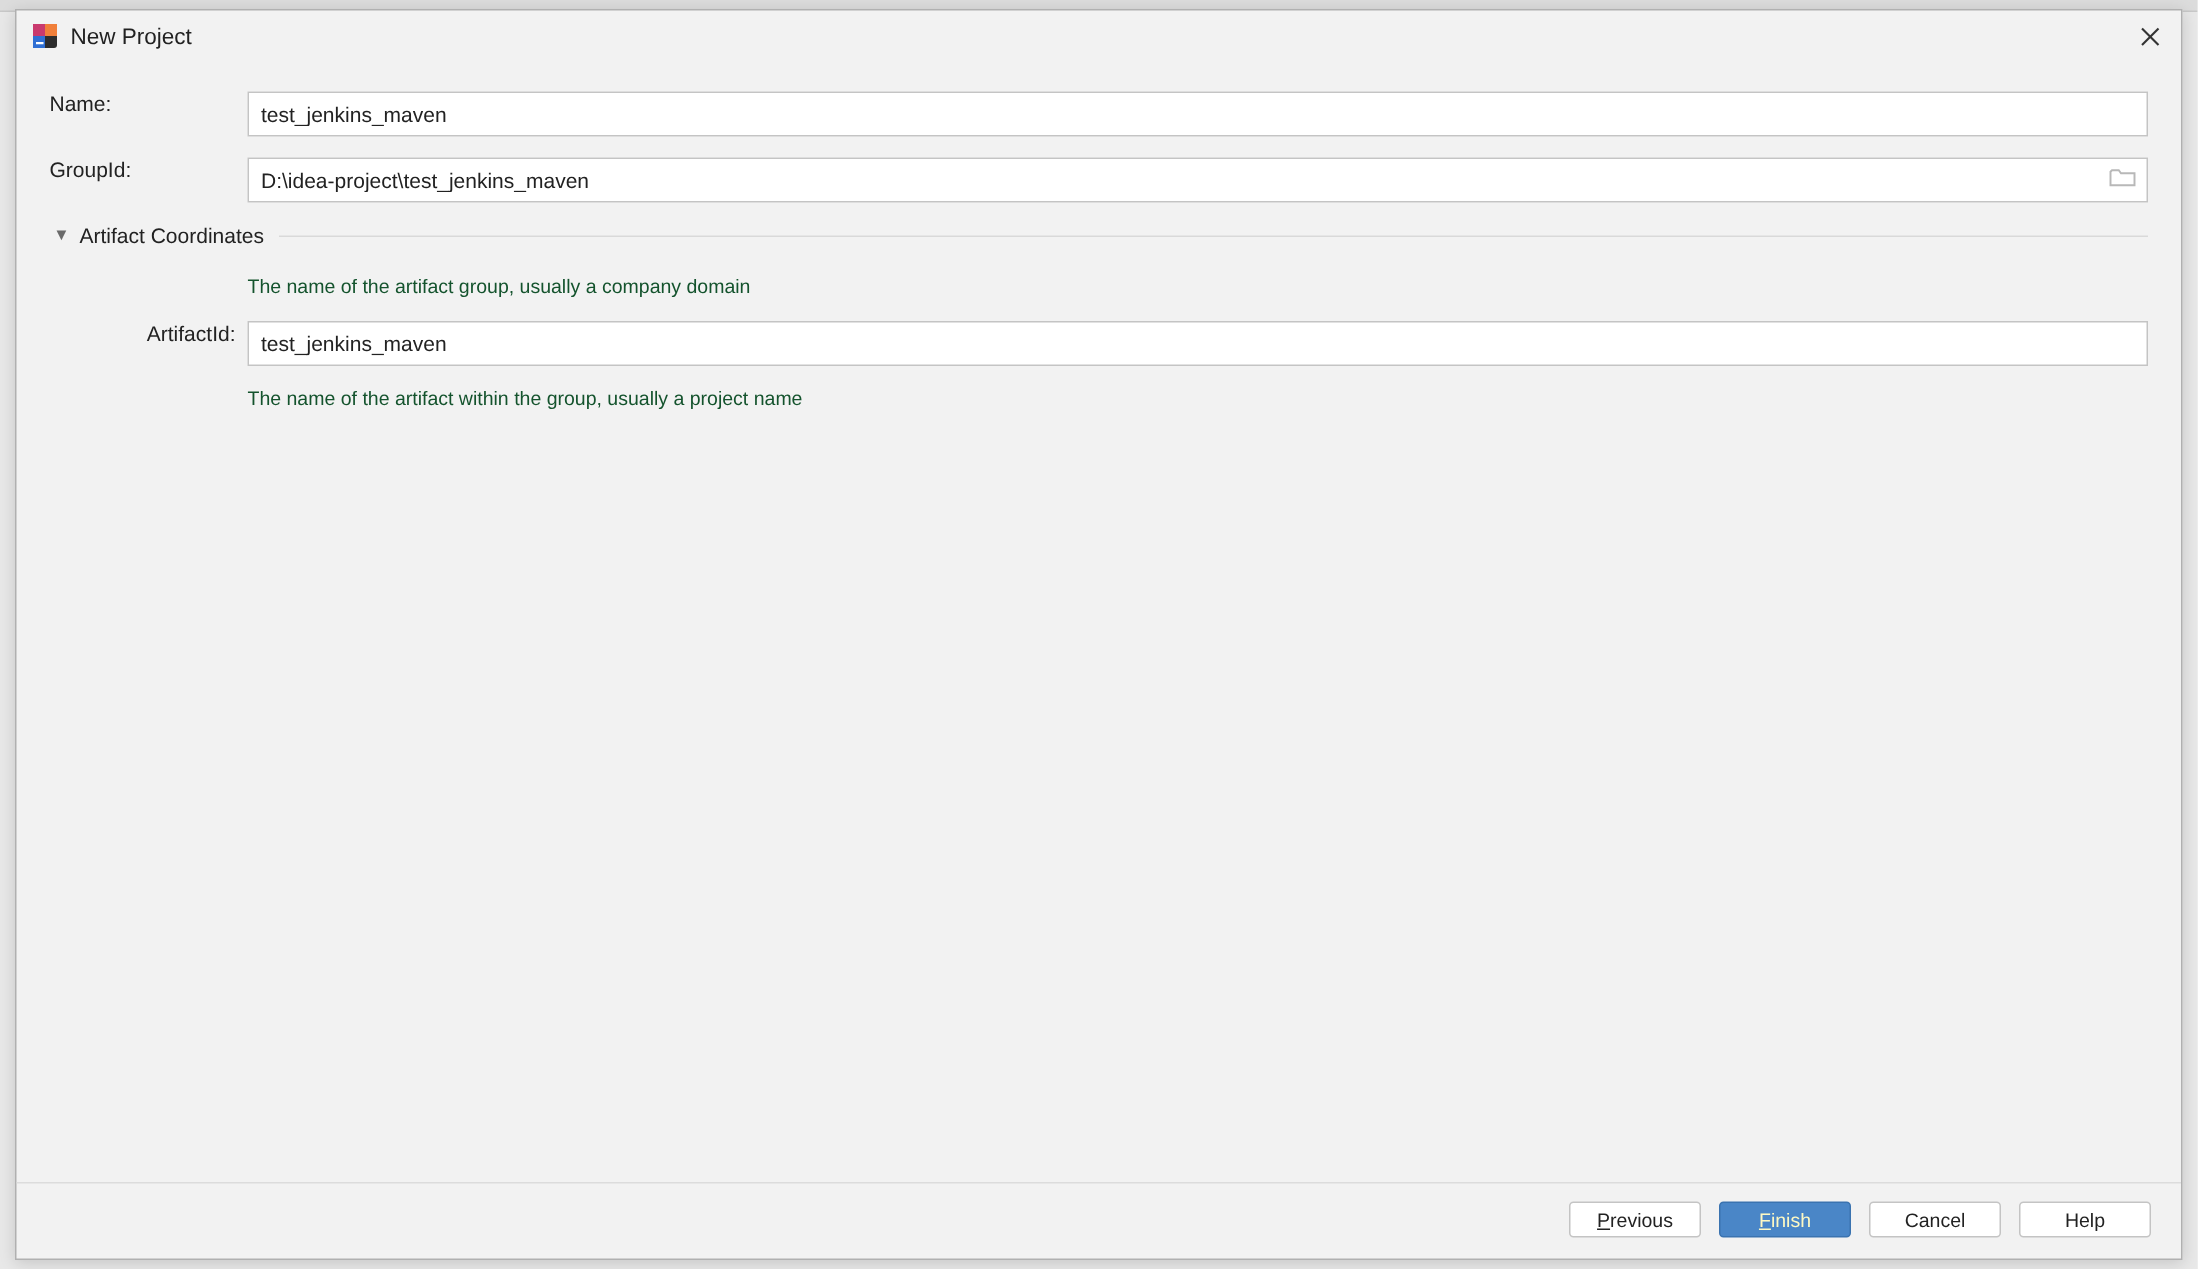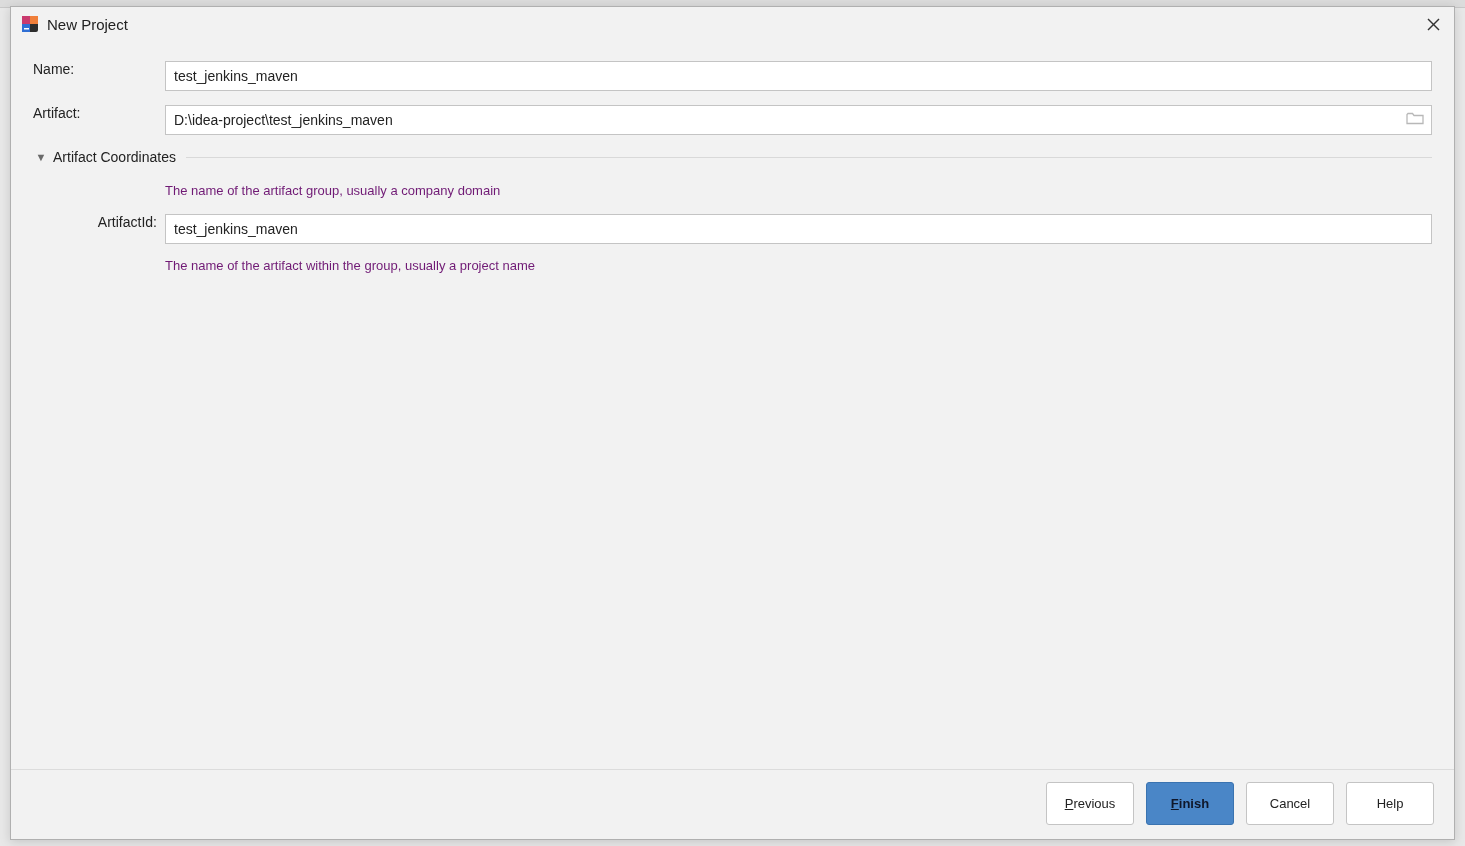--- a/index.html
+++ b/index.html
@@ -119,47 +119,47 @@
       height: 1px;
       background: #d9d9d9;
       margin-left: 10px;
     }
     .section-body .row .label {
       width: 132px;
       text-align: right;
       padding-left: 44px;
     }
     .hint {
-      color: #701a75;
+      color: #14532d;
       font-size: 13px;
       margin: 6px 0 16px 132px;
     }
     .footer {
       border-top: 1px solid #dcdcdc;
       padding: 12px 20px 14px 20px;
       display: flex;
       justify-content: flex-end;
       gap: 12px;
     }
     .btn {
       min-width: 88px;
-      height: 43px;
+      height: 24px;
       border: 1px solid #c4c4c4;
       background: #ffffff;
       font-size: 13px;
       color: #222;
       cursor: pointer;
       border-radius: 3px;
       padding: 0 14px;
     }
     .btn.primary {
       background: #4a86c7;
       border: 1px solid #3a73b0;
-      color: #0f172a;
-      font-weight: 700;
+      color: #fef9c3;
+      font-weight: 400;
     }
     .btn .mn { text-decoration: underline; }
   </style>
 </head>
 <body>
 
 <div class="bg-tabs"></div>
 
 <div class="dialog">
   <div class="titlebar">
@@ -185,21 +185,21 @@
   <div class="content">
 
     <div class="row">
       <div class="label">Name:</div>
       <div class="field">
         <input class="text" type="text" value="test_jenkins_maven" style="">
       </div>
     </div>
 
     <div class="row">
-      <div class="label">Artifact:</div>
+      <div class="label">GroupId:</div>
       <div class="field">
         <input class="text" type="text" value="D:\idea-project\test_jenkins_maven" style="">
         <span class="folder-icon">
           <svg width="18" height="14" viewBox="0 0 18 14">
             <path d="M1 3 L1 12 L17 12 L17 4 L8 4 L6.5 2 L2 2 Z" fill="none" stroke="#b8b8b8" stroke-width="1.3"></path>
           </svg>
         </span>
       </div>
     </div>
 

